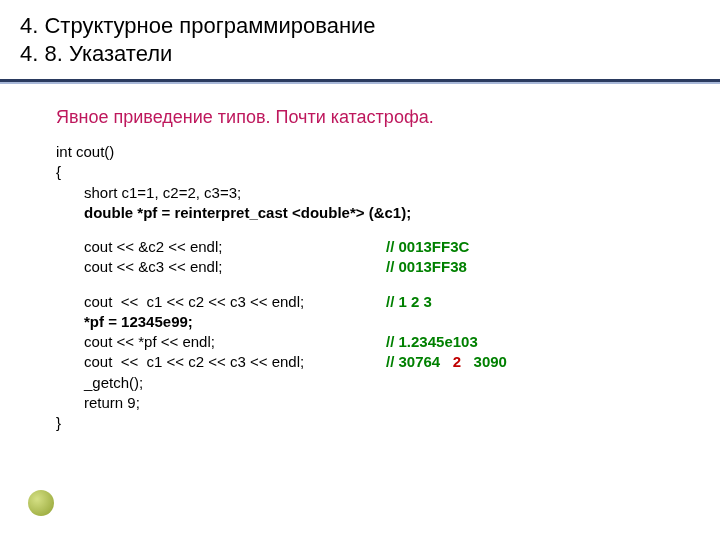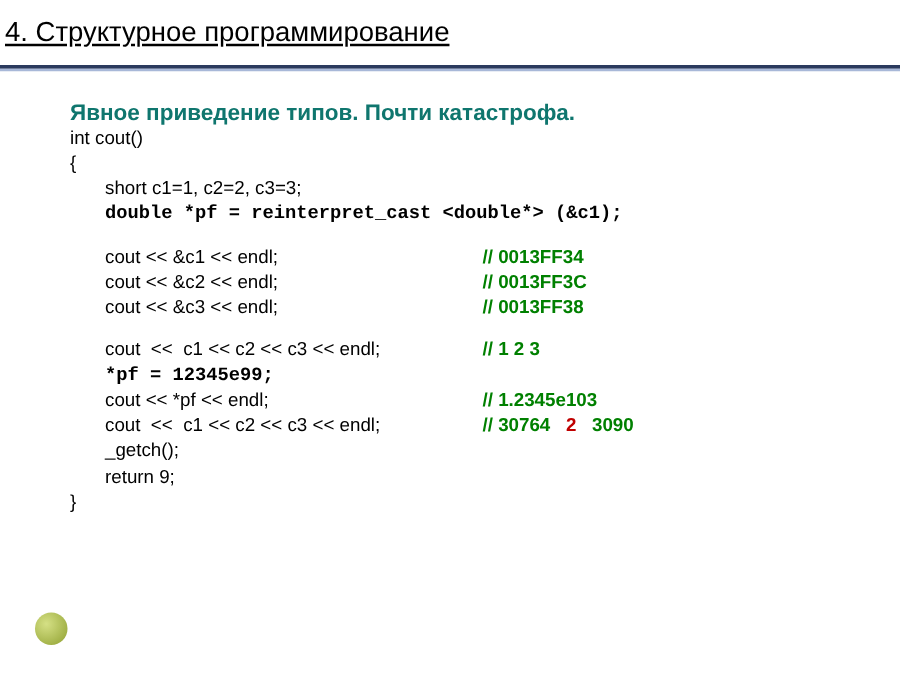--- a/index.html
+++ b/index.html
@@ -1,60 +1,57 @@
 <!DOCTYPE html>
 <html><head>
 <meta charset="utf-8">
 <style>
 * { margin: 0; padding: 0; box-sizing: border-box; }
 body { width: 720px; height: 540px; font-family: Arial, sans-serif; background: #fff; position: relative; overflow: hidden; }
-.header { padding: 12px 20px 8px 4px; text-decoration: underline; }
+.header { padding: 12px 20px 8px 20px; }
 .header h1 { font-size: 22px; font-weight: normal; color: #000; line-height: 1.25; }
 .divider { position: relative; height: 8px; margin-top: 4px; }
 .divider .line-dark { height: 3px; background: #2a3a5e; width: 100%; }
 .divider .line-light { height: 2px; background: #a8b8d8; width: 100%; }
 .dot { position: absolute; left: 28px; top: 490px; width: 26px; height: 26px; border-radius: 50%; background: radial-gradient(circle at 35% 35%, #d5e085, #8fa030); }
 .content { padding: 20px 50px 0 56px; }
-.subtitle { font-size: 18px; font-weight: bold; color: #0f766e; }
+.subtitle { font-size: 18px; font-weight: normal; color: #be185d; margin-bottom: 14px; }
 .code { font-family: Arial, sans-serif; font-size: 15px; color: #000; line-height: 1.35; }
 .code .row { display: flex; }
 .code .left { width: 330px; white-space: pre; }
 .code .right { white-space: pre; }
 .indent { padding-left: 28px; }
-.bold { font-weight: bold; font-family: Liberation Mono, monospace; }
+.bold { font-weight: bold; }
 .green { color: #008000; font-weight: bold; }
 .red { color: #c00000; }
 </style>
 </head>
 <body>
 
 <div class="header">
   <h1>
     <span>4. Структурное программирование</span><br>
+    <span>4. 8. Указатели</span>
   </h1>
 </div>
 <div class="divider">
   <div class="line-dark"></div>
   <div class="line-light"></div>
 </div>
 
 <div class="content">
   <div class="subtitle">Явное приведение типов. Почти катастрофа.</div>
 
   <div class="code">
     <div>int cout()</div>
     <div>{</div>
     <div class="indent">short c1=1, c2=2, c3=3;</div>
     <div class="indent bold">double *pf = reinterpret_cast &lt;double*&gt; (&amp;c1);</div>
     <div style="height:14px"></div>
 
-    <div class="row">
-      <div class="left indent">cout &lt;&lt; &amp;c1 &lt;&lt; endl;</div>
-      <div class="right green">// 0013FF34</div>
-    </div>
     <div class="row">
       <div class="left indent">cout &lt;&lt; &amp;c2 &lt;&lt; endl;</div>
       <div class="right green">// 0013FF3C</div>
     </div>
     <div class="row">
       <div class="left indent">cout &lt;&lt; &amp;c3 &lt;&lt; endl;</div>
       <div class="right green">// 0013FF38</div>
     </div>
 
     <div style="height:14px"></div>

